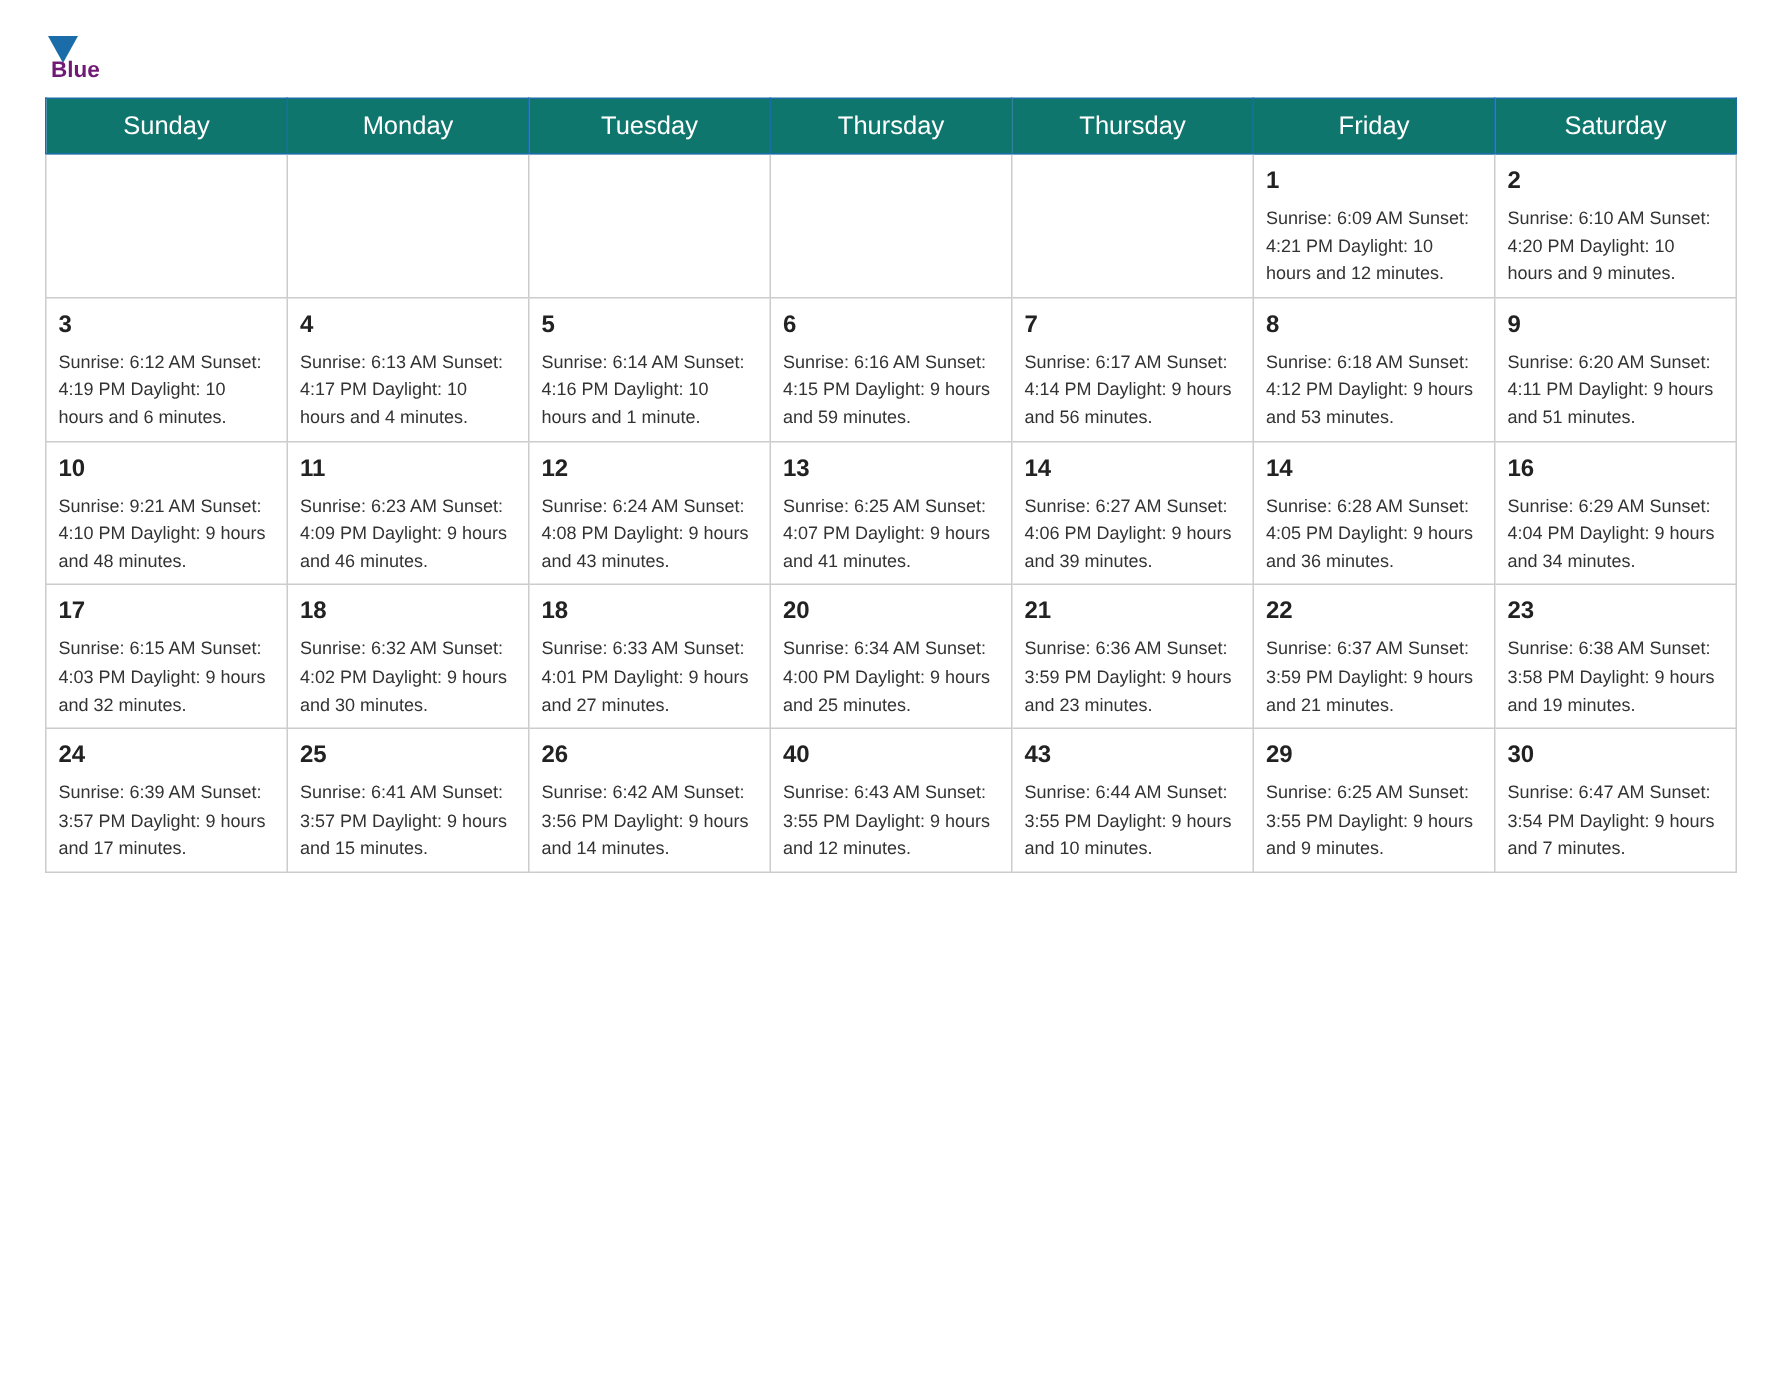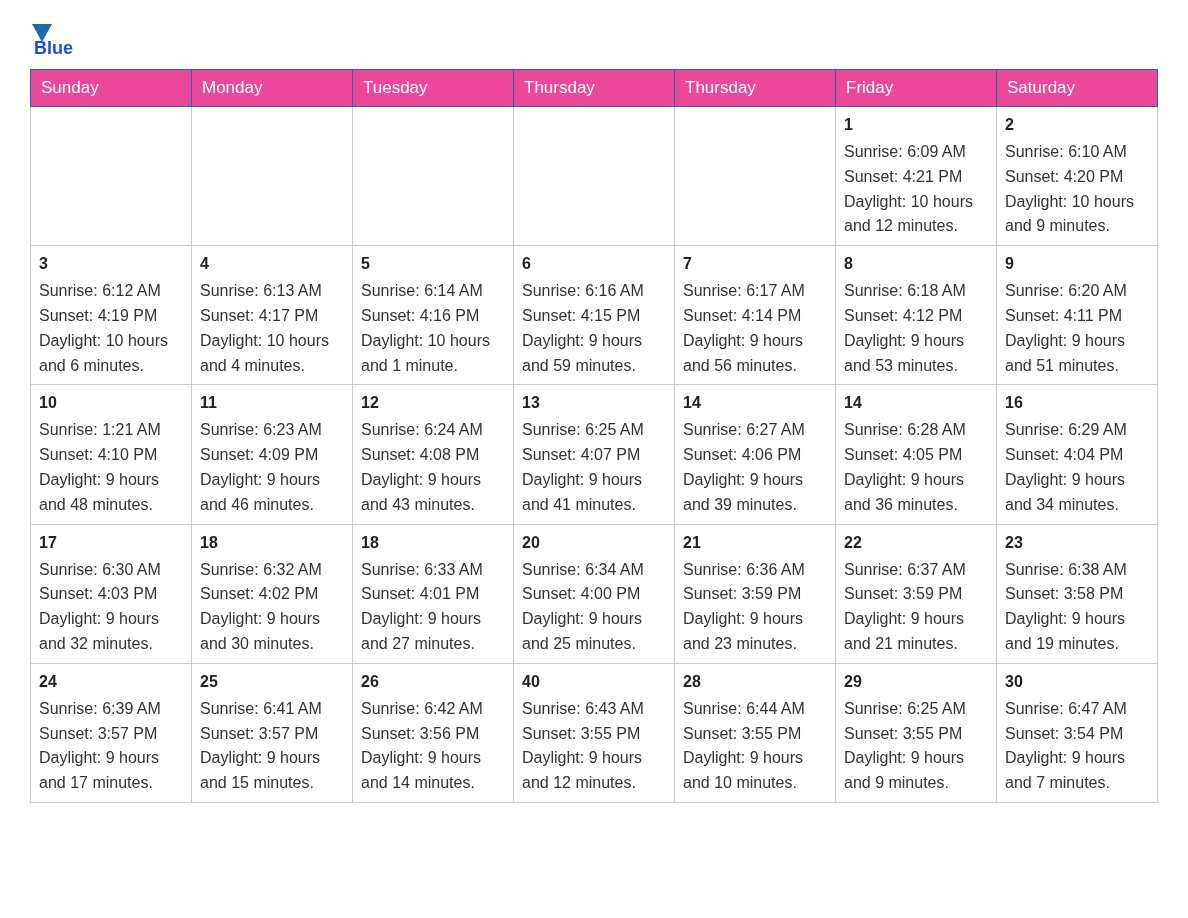--- a/index.html
+++ b/index.html
@@ -33,22 +33,22 @@
     .logo-triangle {
       width: 0;
       height: 0;
       border-left: 10px solid transparent;
       border-right: 10px solid transparent;
       border-top: 18px solid #1a6da8;
       margin-left: 2px;
       margin-top: 4px;
     }
     .logo-subtitle {
-      color: #1d4ed8;
-      font-size: 18px;
+      color: #701a75;
+      font-size: 15px;
       font-weight: bold;
       margin-top: -4px;
       margin-left: 4px;
     }
     .title-block {
       text-align: right;
     }
     .month-title {
       font-size: 52px;
       font-weight: normal;
@@ -59,26 +59,26 @@
       font-size: 22px;
       color: #444;
       margin-top: 4px;
     }
     .calendar {
       width: 100%;
       border-collapse: collapse;
       margin-top: 10px;
     }
     .calendar th {
-      background-color: #ec4899;
+      background-color: #0f766e;
       color: #fff;
       font-size: 17px;
       font-weight: normal;
       padding: 8px 10px;
-      text-align: left;
+      text-align: center;
       border: 1px solid #1a6da8;
     }
     .calendar td {
       border: 1px solid #ccc;
       vertical-align: top;
       padding: 6px 8px;
       width: calc(100% / 7);
       min-height: 100px;
       font-size: 13px;
       color: #333;
@@ -88,21 +88,21 @@
       background: #fff;
     }
     .day-number {
       font-size: 16px;
       font-weight: bold;
       color: #222;
       display: block;
       margin-bottom: 3px;
     }
     .day-info {
-      font-size: 16px;
+      font-size: 12px;
       color: #333;
       line-height: 1.55;
     }
   </style>
 </head>
 <body>
 
 <div class="header">
   <div class="logo">
     <div class="logo-text">
@@ -190,21 +190,21 @@
         <td>
           <span class="day-number">9</span>
           <div class="day-info">Sunrise: 6:20 AM
 Sunset: 4:11 PM
 Daylight: 9 hours and 51 minutes.</div>
         </td>
       </tr>
       <tr>
         <td>
           <span class="day-number">10</span>
-          <div class="day-info">Sunrise: 1:21 AM
+          <div class="day-info">Sunrise: 9:21 AM
 Sunset: 4:10 PM
 Daylight: 9 hours and 48 minutes.</div>
         </td>
         <td>
           <span class="day-number">11</span>
           <div class="day-info">Sunrise: 6:23 AM
 Sunset: 4:09 PM
 Daylight: 9 hours and 46 minutes.</div>
         </td>
         <td>
@@ -234,21 +234,21 @@
         <td>
           <span class="day-number">16</span>
           <div class="day-info">Sunrise: 6:29 AM
 Sunset: 4:04 PM
 Daylight: 9 hours and 34 minutes.</div>
         </td>
       </tr>
       <tr>
         <td>
           <span class="day-number">17</span>
-          <div class="day-info">Sunrise: 6:30 AM
+          <div class="day-info">Sunrise: 6:15 AM
 Sunset: 4:03 PM
 Daylight: 9 hours and 32 minutes.</div>
         </td>
         <td>
           <span class="day-number">18</span>
           <div class="day-info">Sunrise: 6:32 AM
 Sunset: 4:02 PM
 Daylight: 9 hours and 30 minutes.</div>
         </td>
         <td>
@@ -301,21 +301,21 @@
 Sunset: 3:56 PM
 Daylight: 9 hours and 14 minutes.</div>
         </td>
         <td>
           <span class="day-number">40</span>
           <div class="day-info">Sunrise: 6:43 AM
 Sunset: 3:55 PM
 Daylight: 9 hours and 12 minutes.</div>
         </td>
         <td>
-          <span class="day-number">28</span>
+          <span class="day-number">43</span>
           <div class="day-info">Sunrise: 6:44 AM
 Sunset: 3:55 PM
 Daylight: 9 hours and 10 minutes.</div>
         </td>
         <td>
           <span class="day-number">29</span>
           <div class="day-info">Sunrise: 6:25 AM
 Sunset: 3:55 PM
 Daylight: 9 hours and 9 minutes.</div>
         </td>

